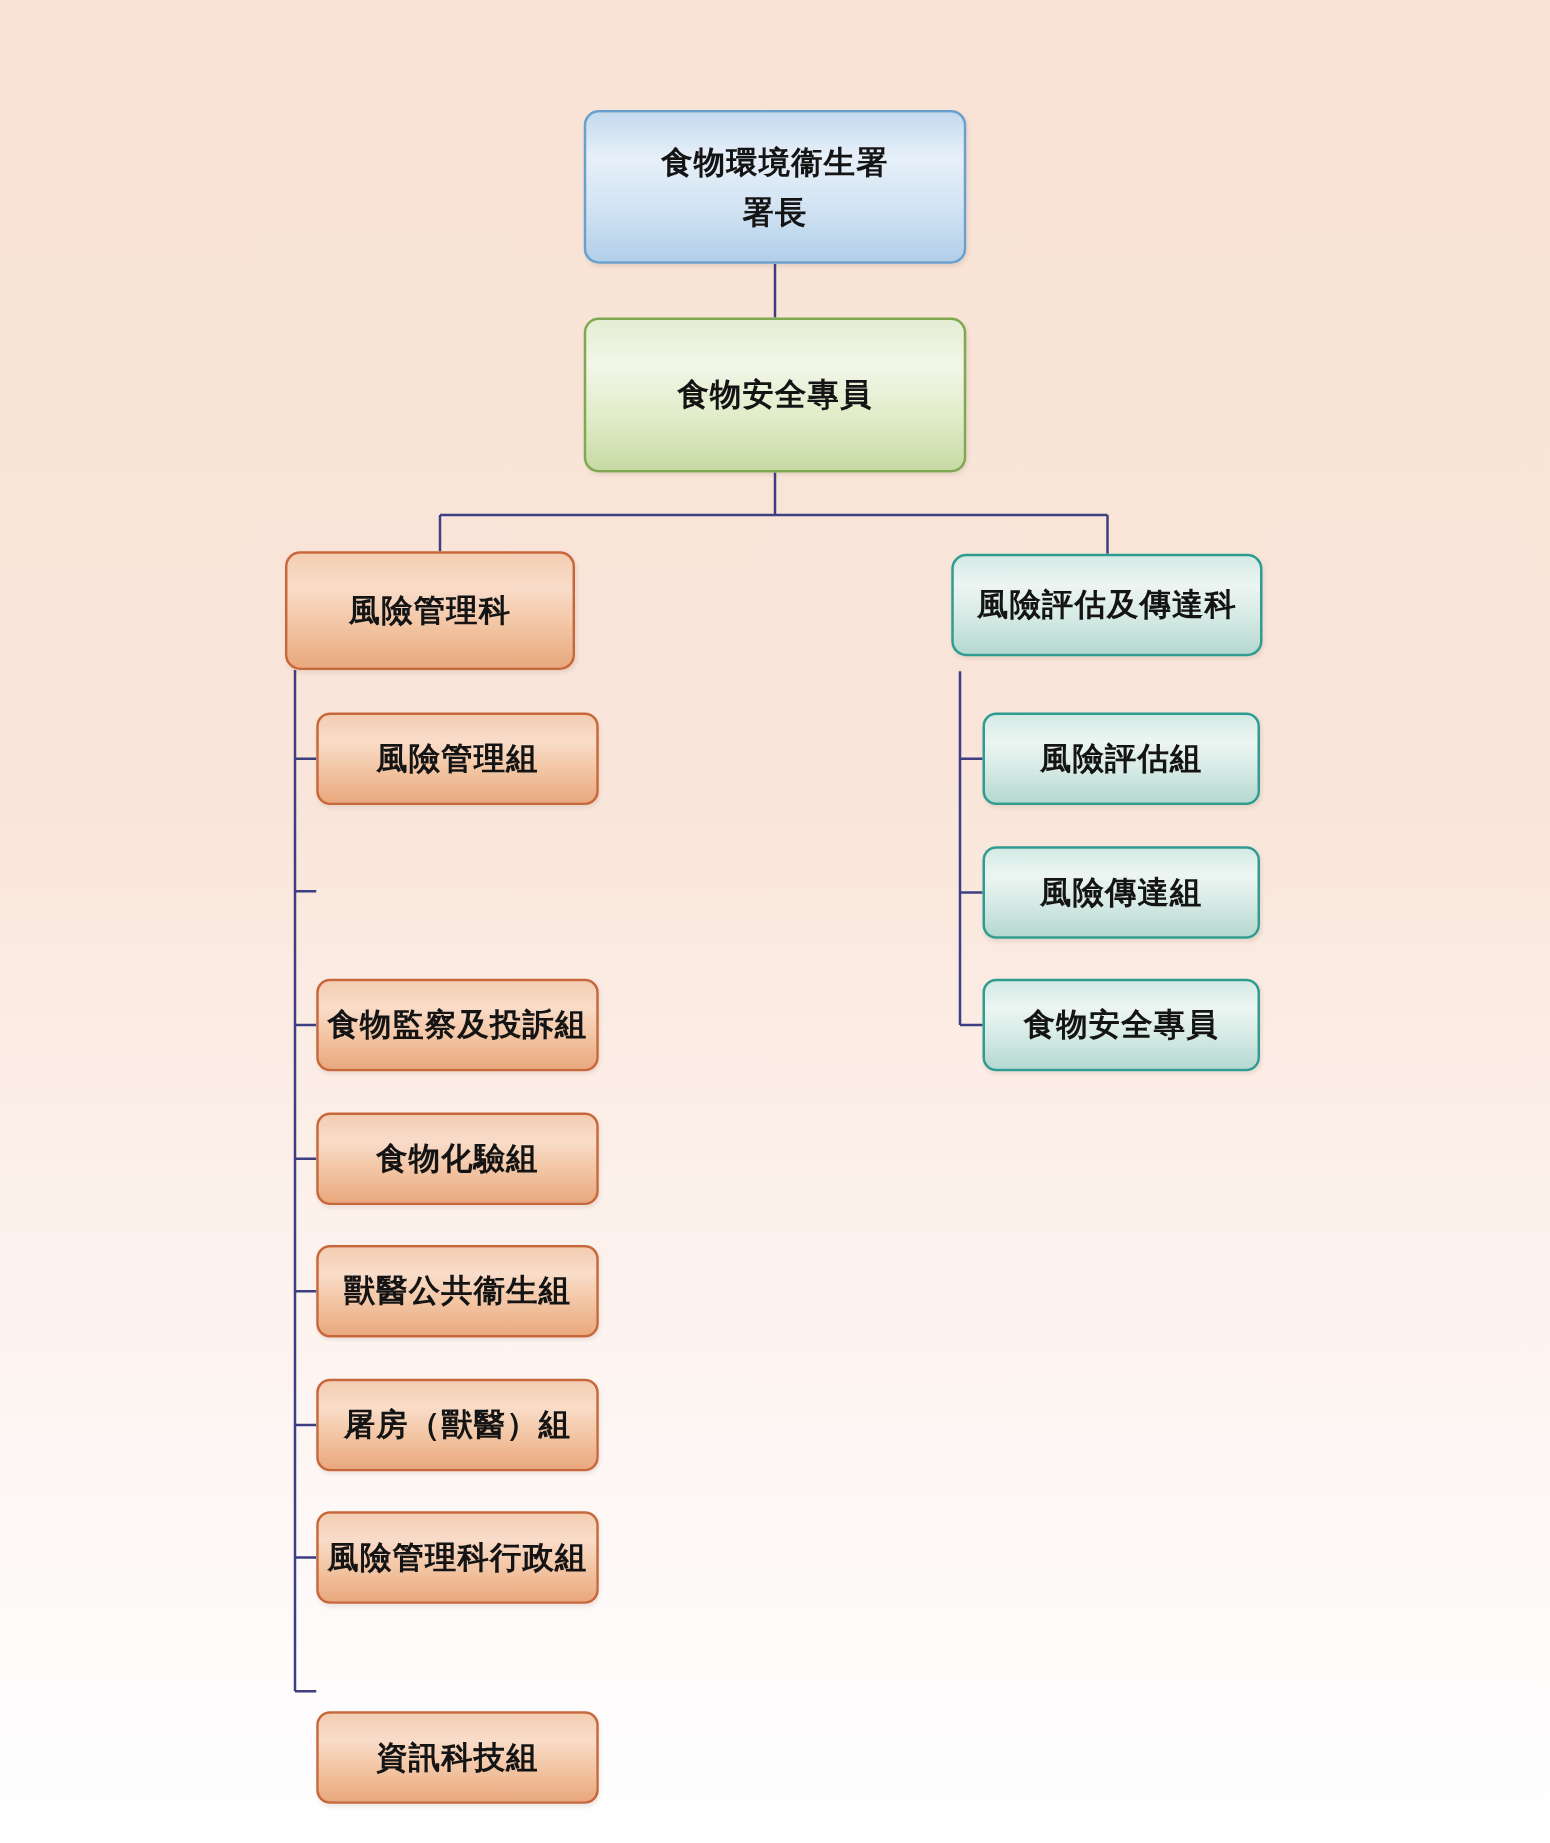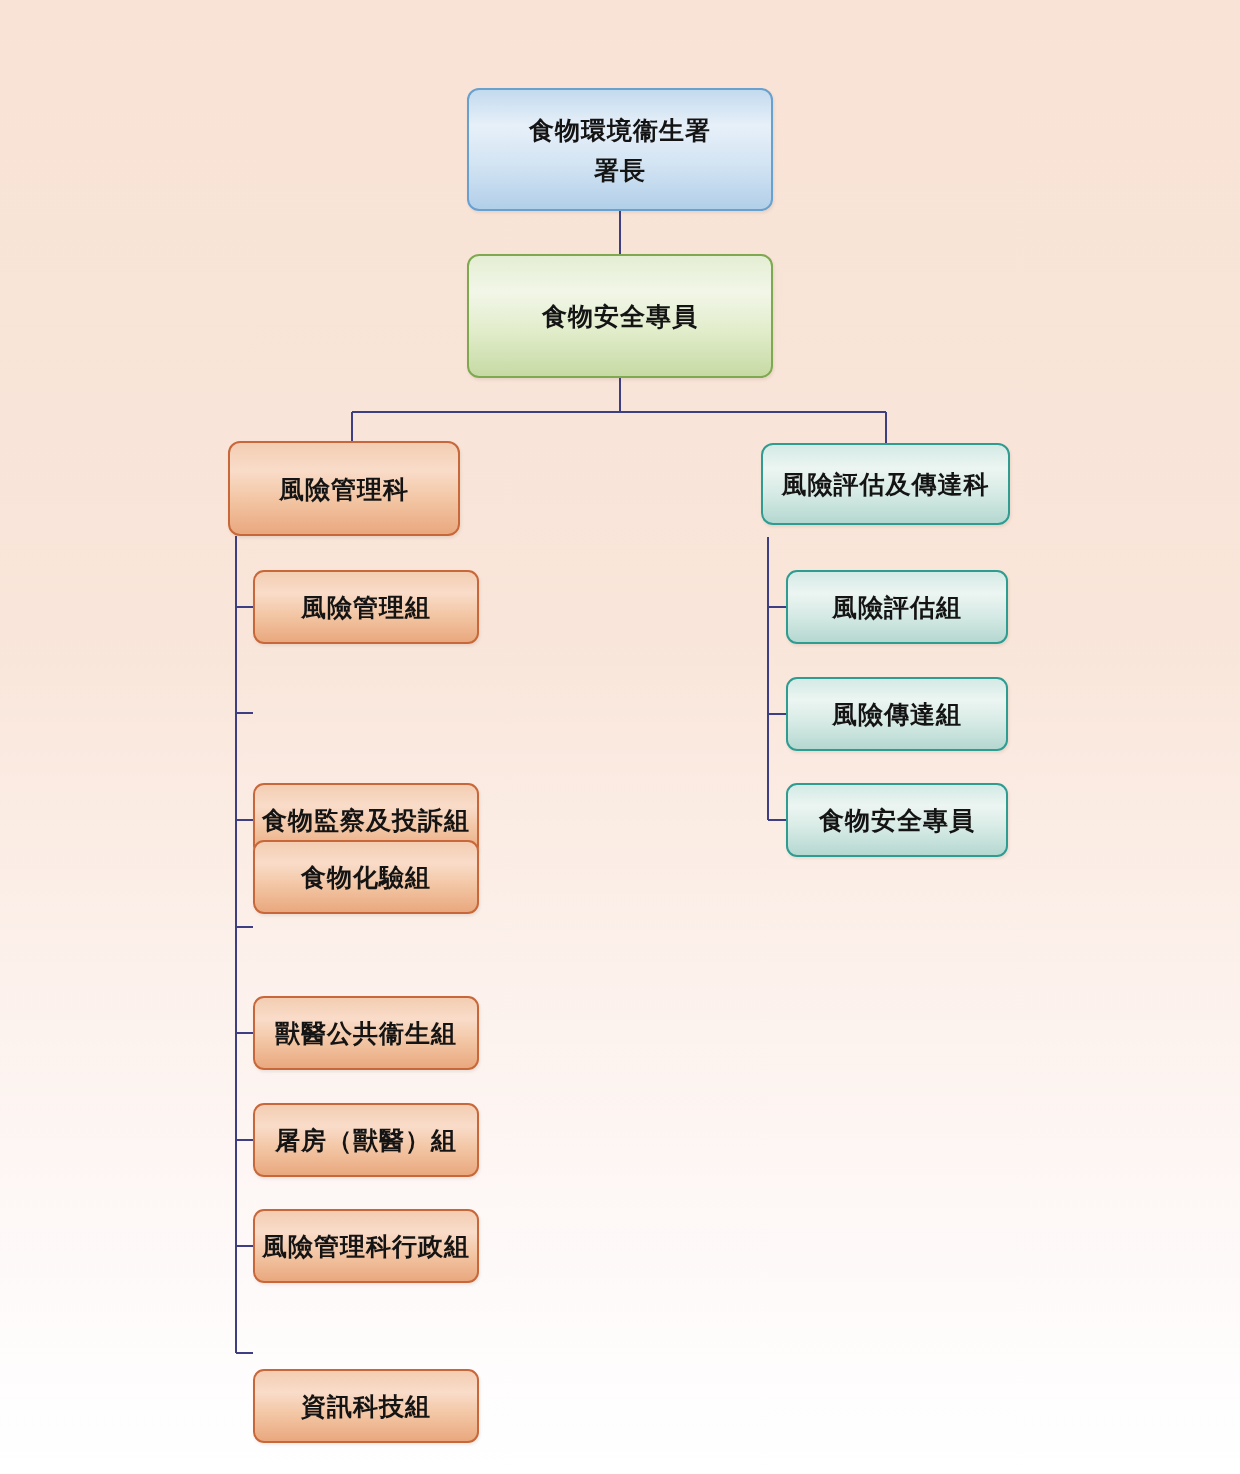--- a/index.html
+++ b/index.html
@@ -60,21 +60,21 @@
     border-color: var(--teal-border);
     background: linear-gradient(180deg, #d4eae5 0%, var(--teal-light) 30%, #d8ebe6 60%, var(--teal-dark) 100%);
   }
   
   .n-root        { left: 467px; top:  88px; width: 306px; height: 123px; }
   .n-comm        { left: 467px; top: 254px; width: 306px; height: 124px; }
   .n-branch-left { left: 228px; top: 441px; width: 232px; height:  95px; }
   .n-branch-right{ left: 761px; top: 443px; width: 249px; height:  82px; }
   .child-left  { left: 253px; width: 226px; height: 74px; border-radius: 11px; }
   .child-right { left: 786px; width: 222px; height: 74px; border-radius: 11px; }
-  .cl-0 { top:  570px; } .cl-1 { top:  676px; } .cl-2 { top:  783px; } .cl-3 { top:  840px; }
+  .cl-0 { top:  570px; } .cl-1 { top:  676px; } .cl-2 { top:  783px; } .cl-3 { top:  890px; }
   .cl-4 { top:  996px; align-items: center; } .cl-5 { top: 1103px; } .cl-6 { top: 1209px; } .cl-7 { top: 1369px; }
   .cr-0 { top:  570px; } .cr-1 { top:  677px; } .cr-2 { top:  783px; }
 </style>
 </head>
 <body>
 
 <div class="canvas">
 
   <svg class="connectors" viewBox="0 0 1240 1474" xmlns="http://www.w3.org/2000/svg">
     <path d="M620 211 L620 254"></path>

